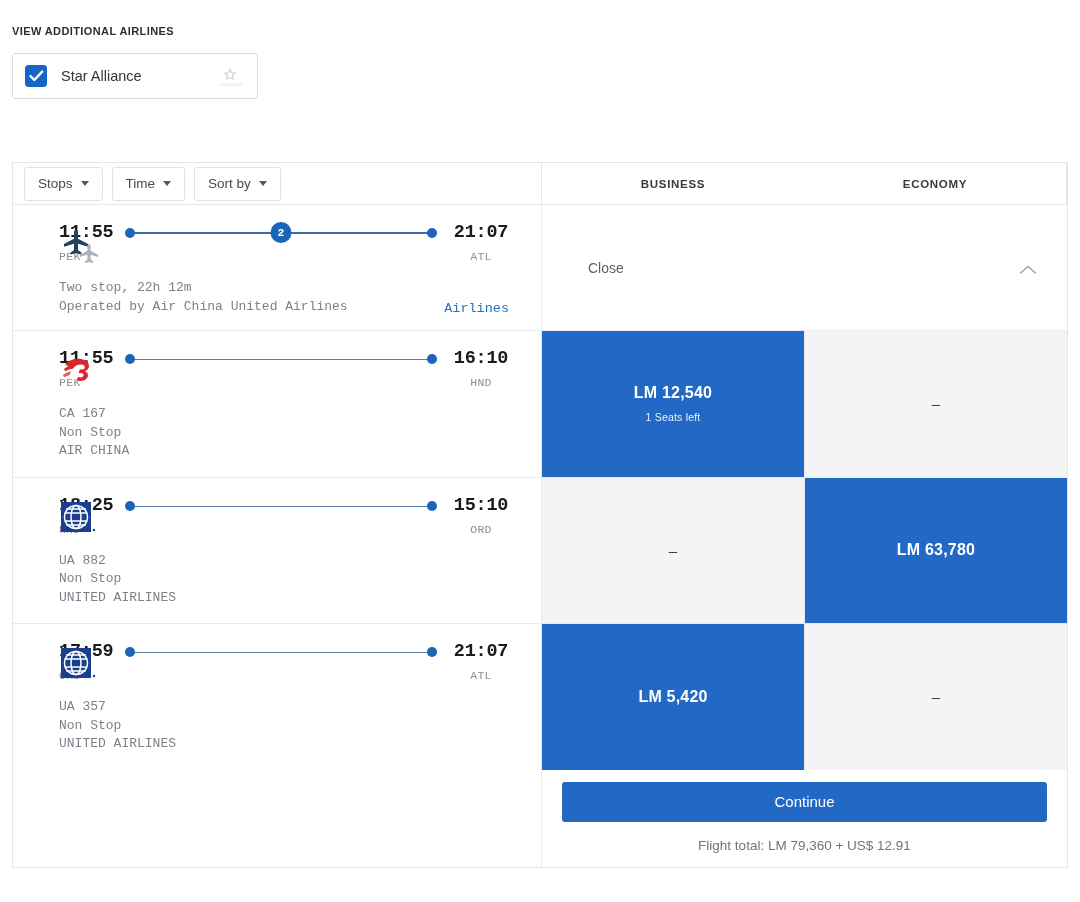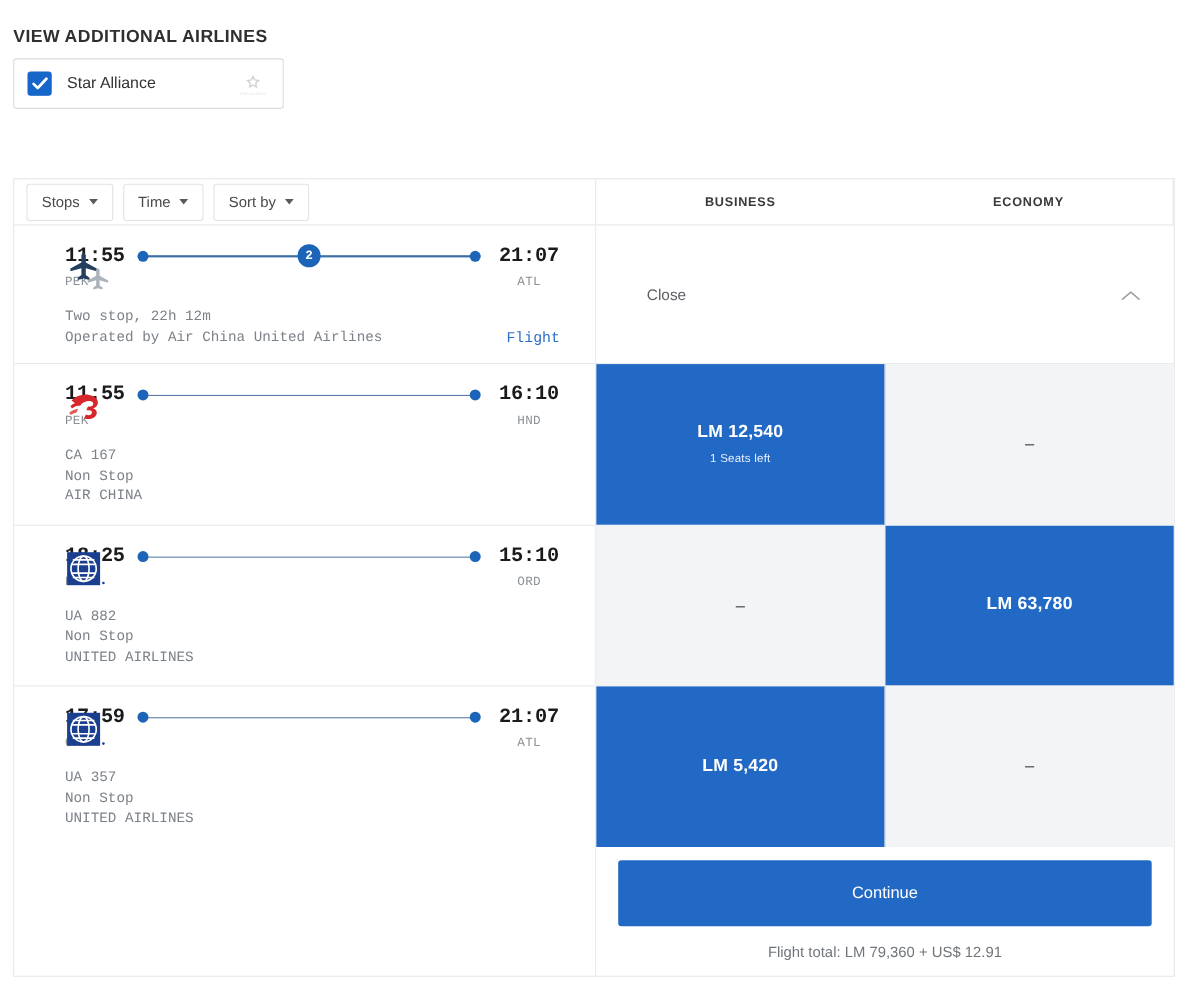--- a/index.html
+++ b/index.html
@@ -10,21 +10,21 @@
     font-family: "Liberation Sans", sans-serif;
     color: #3c3c3c;
     -webkit-font-smoothing: antialiased;
   }
 
   .page { position: relative; width: 1080px; height: 902px; overflow: hidden; }
 
   
   .addl-title {
     position: absolute; left: 12px; top: 25px;
-    font-size: 16px; font-weight: bold; letter-spacing: 0.4px;
+    font-size: 11px; font-weight: bold; letter-spacing: 0.4px;
     color: #2f2f2f; text-transform: uppercase;
   }
   .alliance-box {
     position: absolute; left: 12px; top: 53px;
     width: 246px; height: 46px;
     border: 1px solid #d9dde2; border-radius: 3px;
     background: #fff;
     display: flex; align-items: center; padding: 0 12px;
   }
   .chk {
@@ -116,21 +116,21 @@
     padding: 0 30px 0 46px; justify-content: space-between; cursor: pointer; gap: 20px;
   }
   .close-lbl { font-size: 14px; color: #5a5f64; }
   .chev { width: 18px; height: 12px; }
 
   
   .footer { display: flex; }
   .foot-left { width: 529px; border-right: 1px solid #e8ebee; }
   .foot-right { flex: 1 1 auto; padding: 12px 20px 14px 20px; text-align: center; }
   .continue-btn {
-    display: block; width: 100%; height: 60px; border: none; border-radius: 3px;
+    display: block; width: 100%; height: 40px; border: none; border-radius: 3px;
     background: #2269c6; color: #fff; font-size: 15px; cursor: pointer;
     font-family: "Liberation Sans", sans-serif;
   }
   .flight-total { margin-top: 16px; font-size: 13.5px; color: #6f757b; }
 </style>
 </head>
 <body>
 
 <div class="page">
 
@@ -196,21 +196,21 @@
           <div class="t-col right">
             <div class="time">21:07</div>
             <div class="apt">ATL</div>
           </div>
         </div>
         <div class="meta-wrap">
           <div class="meta">
             <div>Two stop, 22h 12m</div>
             <div>Operated by Air China United Airlines</div>
           </div>
-          <div class="details-link">Flight</div>
+          <div class="details-link">Airlines</div>
         </div>
       </div>
       <div class="close-cell">
         <span class="close-lbl">Close</span>
         <span class="chev">
           <svg width="18" height="12" viewBox="0 0 18 12">
             <path d="M1.5 9 L9 2.5 L16.5 9" fill="none" stroke="#9aa0a6" stroke-width="1.4" stroke-linecap="round" stroke-linejoin="round"></path>
           </svg>
         </span>
       </div>

